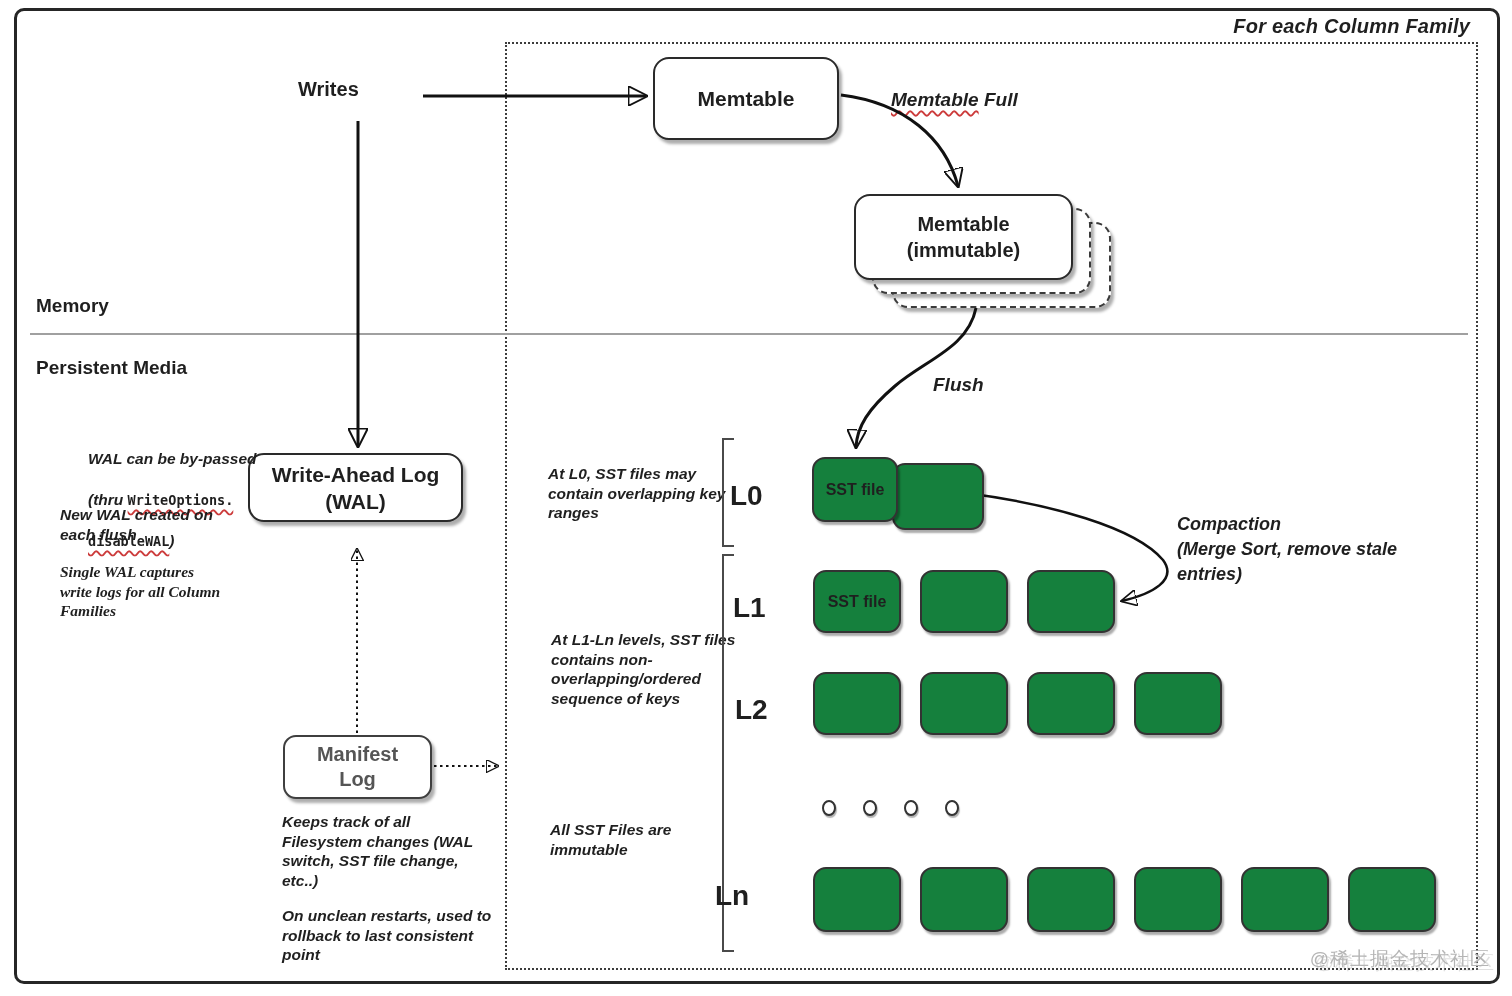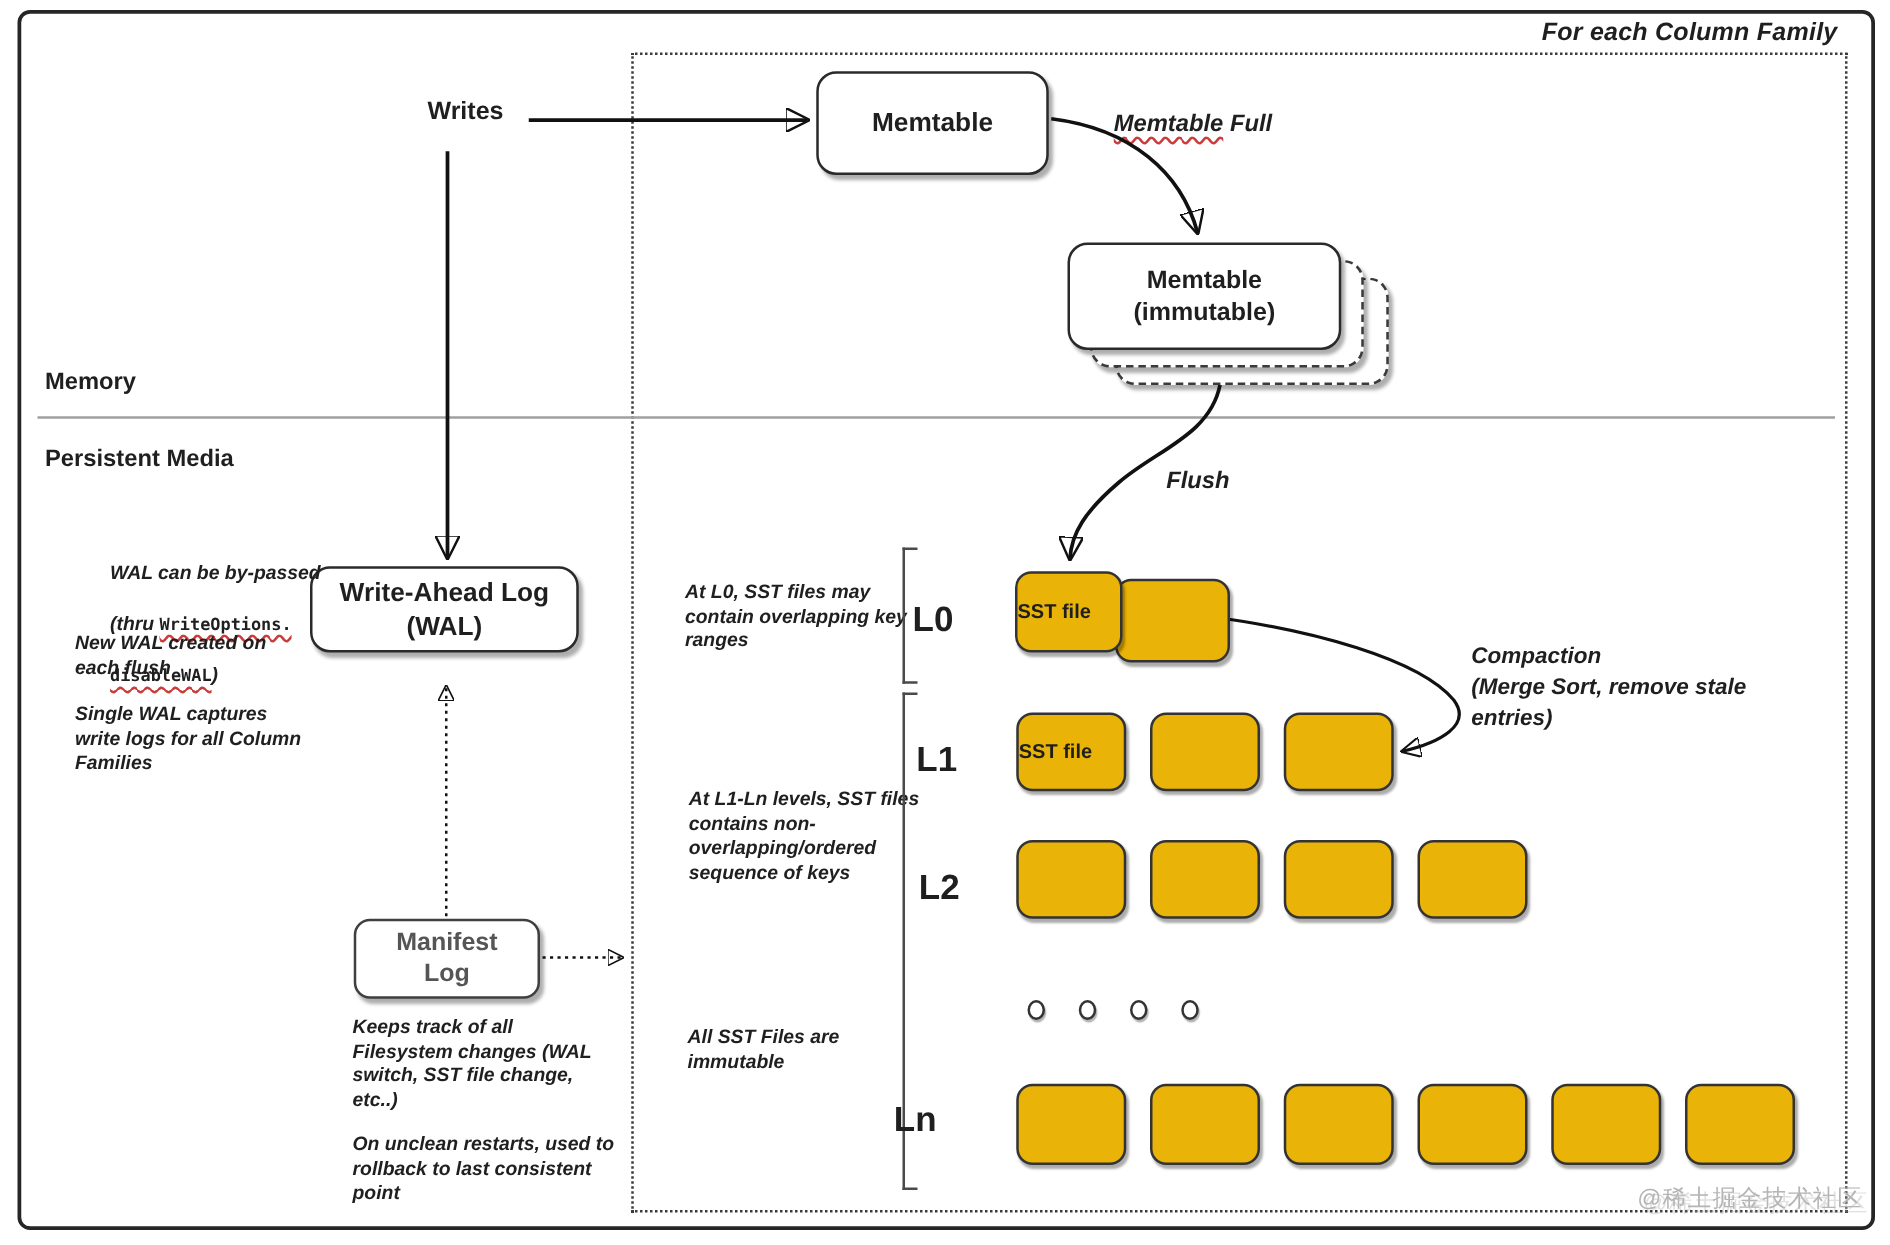--- a/index.html
+++ b/index.html
@@ -47,36 +47,36 @@
   .imm-dash{border-style:dashed;border-color:#3a3a3a;}
   .imm-d1{left:872px;top:208px;}
   .imm-d2{left:892px;top:222px;}
   .wal-box{left:248px;top:453px;width:215px;height:69px;font-size:21px;line-height:27px;}
   .manifest-box{
     left:283px;top:735px;width:149px;height:64px;font-size:20px;line-height:25px;
     color:var(--gray-text);border-color:#3f3f3f;border-radius:13px;
   }
 
   
-  .writes-label{position:absolute;left:298px;top:78px;font-size:20px;font-weight:bold;margin-left:44px;}
+  .writes-label{position:absolute;left:298px;top:78px;font-size:20px;font-weight:bold;}
 
   
   .annot{position:absolute;font-style:italic;font-weight:bold;white-space:pre-line;}
   .memtable-full{left:891px;top:89px;font-size:19px;}
   .flush-label{left:933px;top:374px;font-size:19px;}
   .compaction-label{left:1177px;top:512px;font-size:18px;line-height:25px;}
 
   
   .note{
     position:absolute;font-style:italic;font-weight:600;font-size:15.5px;
     line-height:19.5px;white-space:pre-line;color:var(--ink);
   }
   .note-wal-bypass{left:60px;top:428px;line-height:20.5px;margin-left:28px;}
   .note-new-wal{left:60px;top:505px;}
-  .note-single-wal{left:60px;top:562px;}
+  .note-single-wal{left:60px;top:562px;font-family:Liberation Serif, serif;}
   .note-l0{left:548px;top:464px;}
   .note-l1{left:551px;top:630px;}
   .note-immutable{left:550px;top:788px;margin-top:32px;}
   .note-manifest-1{left:282px;top:812px;}
   .note-manifest-2{left:282px;top:906px;}
 
   .code{
     font-family:"DejaVu Sans Mono","Liberation Mono",monospace;
     font-style:normal;font-weight:bold;font-size:13.5px;
   }
@@ -95,23 +95,23 @@
   .bracket-l1ln{left:722px;top:554px;height:398px;}
   .lvl-label{position:absolute;font-size:28px;font-weight:bold;}
   .lvl-l0{left:730px;top:480px;}
   .lvl-l1{left:733px;top:592px;}
   .lvl-l2{left:735px;top:694px;}
   .lvl-ln{left:715px;top:880px;}
 
   
   .sst-row{position:absolute;display:flex;gap:19px;}
   .sst-box{
-    width:88px;height:63px;background:#eab308;border:2.5px solid #333;border-radius:13px;
+    width:88px;height:63px;background:#15803d;border:2.5px solid #333;border-radius:13px;
     box-shadow:2px 3px 2px rgba(0,0,0,.33);
-    display:flex;align-items:center;justify-content:flex-start;flex:none;
+    display:flex;align-items:center;justify-content:center;flex:none;
   }
   .sst-label{font-size:16px;font-weight:bold;}
   .row-l0 .sst-box:nth-child(1){width:86px;height:65px;position:relative;z-index:2;}
   .row-l0 .sst-box:nth-child(2){width:92px;height:67px;margin-left:-25px;margin-top:6px;z-index:1;}
   .row-ln .sst-box{height:65px;}
 
   .dots-row{position:absolute;display:flex;gap:27px;}
   .dot{
     width:14px;height:16px;background:#fff;border:2.5px solid #333;border-radius:50%;
     box-shadow:1px 2px 1px rgba(0,0,0,.3);flex:none;

